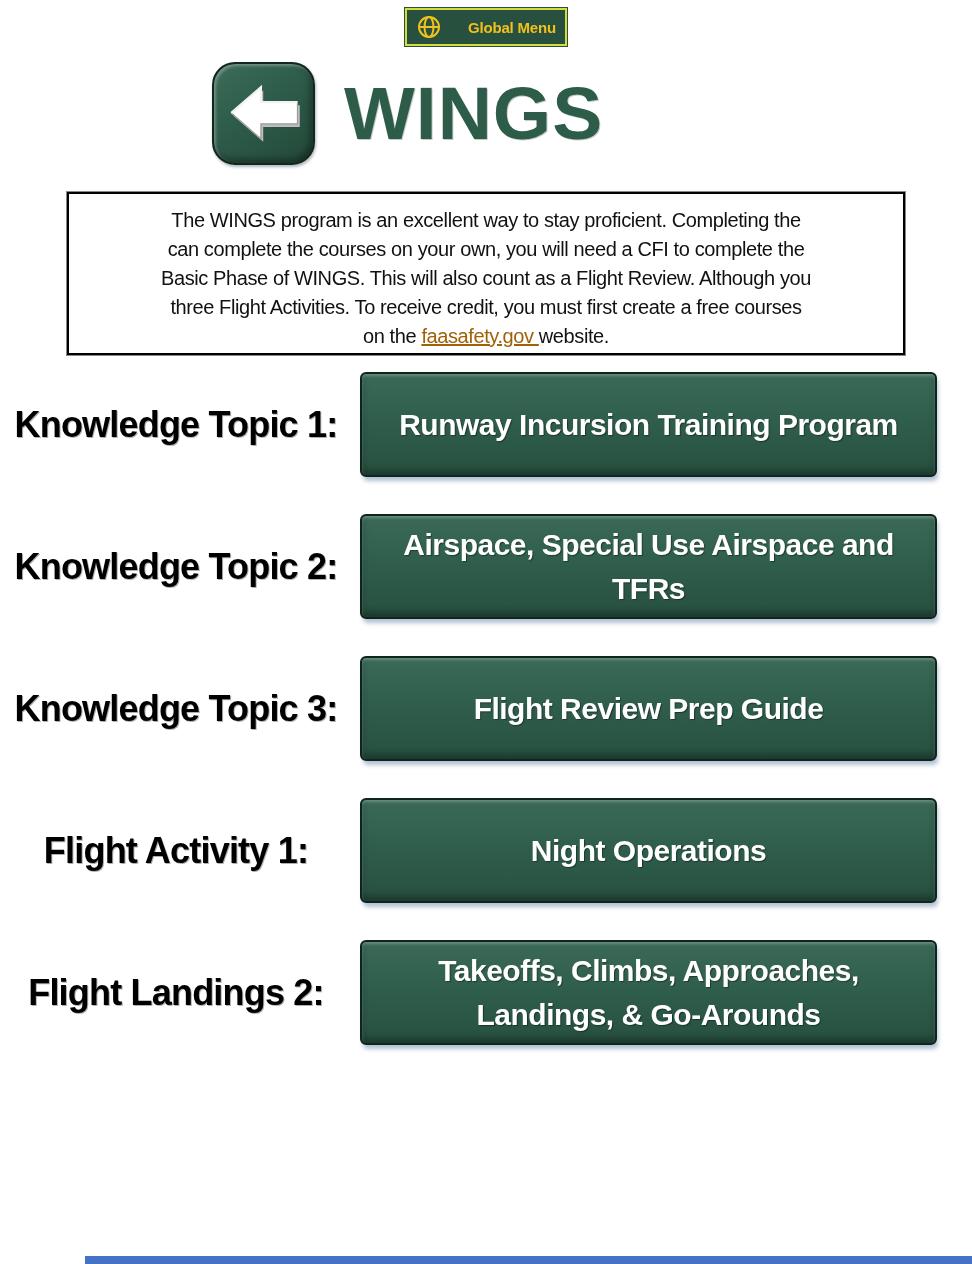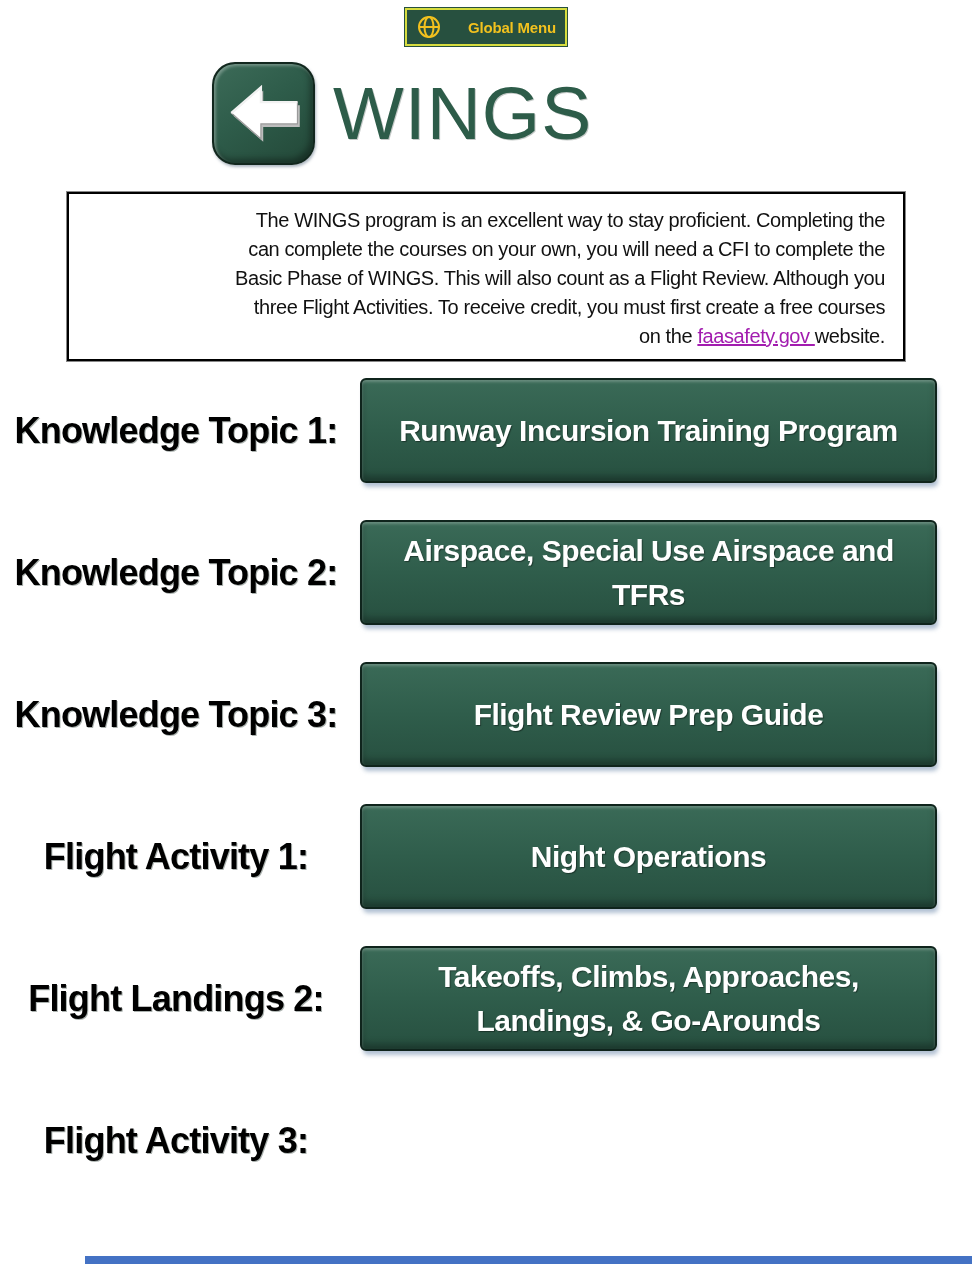--- a/index.html
+++ b/index.html
@@ -34,41 +34,41 @@
   .back-button {
     width: 103px; height: 103px;
     border-radius: 23px;
     background: linear-gradient(145deg, #3c6b58 0%, #2e5c4a 45%, #234838 100%);
     border: 2px solid #12271e;
     box-shadow: inset 2px 2px 3px rgba(255,255,255,0.3), inset -3px -4px 6px rgba(0,0,0,0.35), 1px 2px 3px rgba(90,110,130,0.5);
     display: flex; align-items: center; justify-content: center;
     cursor: pointer; flex: 0 0 auto;
   }
   .wings-title {
-    margin-left: 18px;
-    font-size: 75px; font-weight: normal;
+    margin-left: 29px;
+    font-size: 75px; font-weight: bold;
     color: #2d5c49; letter-spacing: 1px;
     text-shadow: 1px 1px 0 rgba(20,40,30,0.25);
   }
 
   
   .intro-box {
     margin: 26px auto 0 67px;
     width: 838px;
     border: 2px solid #000000;
     outline: 1px solid #888888;
-    padding: 12px 18px 8px 18px;
-    text-align: right;
+    padding: 12px 18px 2px 18px;
+    text-align: center;
   }
   .intro-box .line {
     font-size: 20px; line-height: 29px; color: #111111;
     letter-spacing: -0.4px; white-space: nowrap;
   }
   .intro-link {
-    color: #a21caf; text-decoration: underline; cursor: pointer; margin-top: 37px;
+    color: #a16207; text-decoration: underline; cursor: pointer; margin-top: 37px;
   }
 
   
   .rows { margin-top: 17px; }
   .row { display: flex; align-items: center; margin-bottom: 37px; height: 105px; }
   .row-label {
     width: 352px; text-align: center;
     font-size: 36px; font-weight: bold; color: #000000;
     letter-spacing: -0.8px;
     text-shadow: 1px 1px 0 rgba(15,35,25,0.35);
@@ -163,18 +163,17 @@
   </div>
 
   <div class="row">
     <div class="row-label">Flight Landings 2:</div>
     <div class="pill-button">
       <span class="btn-text">Takeoffs, Climbs, Approaches, Landings, &amp; Go-Arounds</span>
     </div>
   </div>
 
   <div class="row">
-    <div class="row-label">Flight Activity 3:</div>
   </div>
 
 </div>
 
 <div class="bottom-bar" style="background: rgb(68, 114, 196);"></div>
 
 </body></html>

